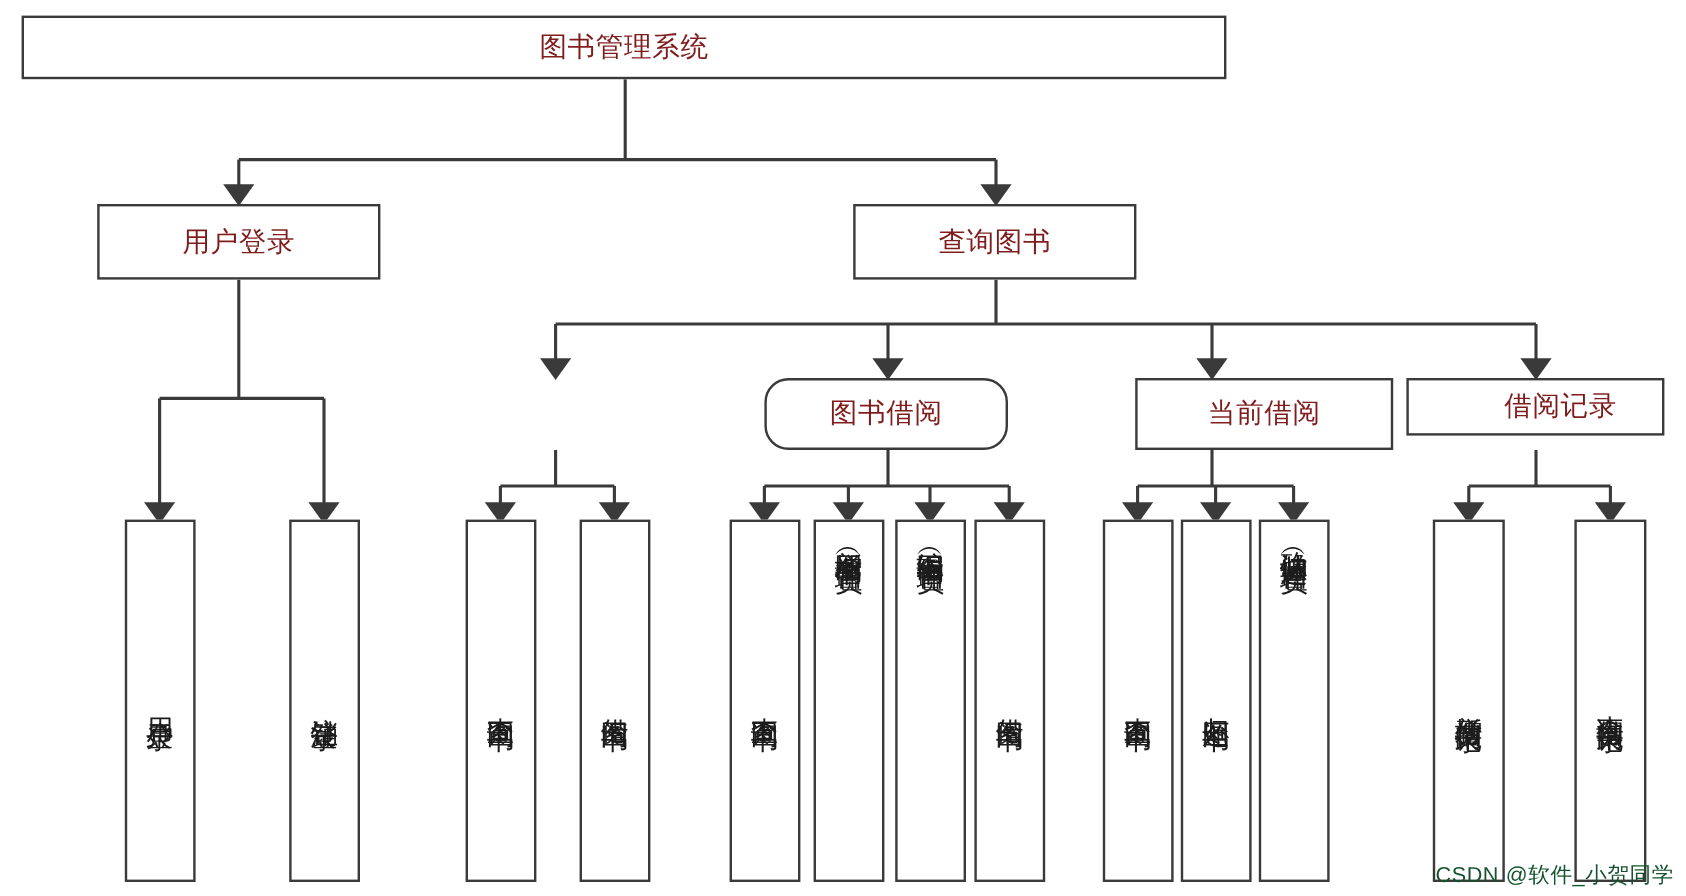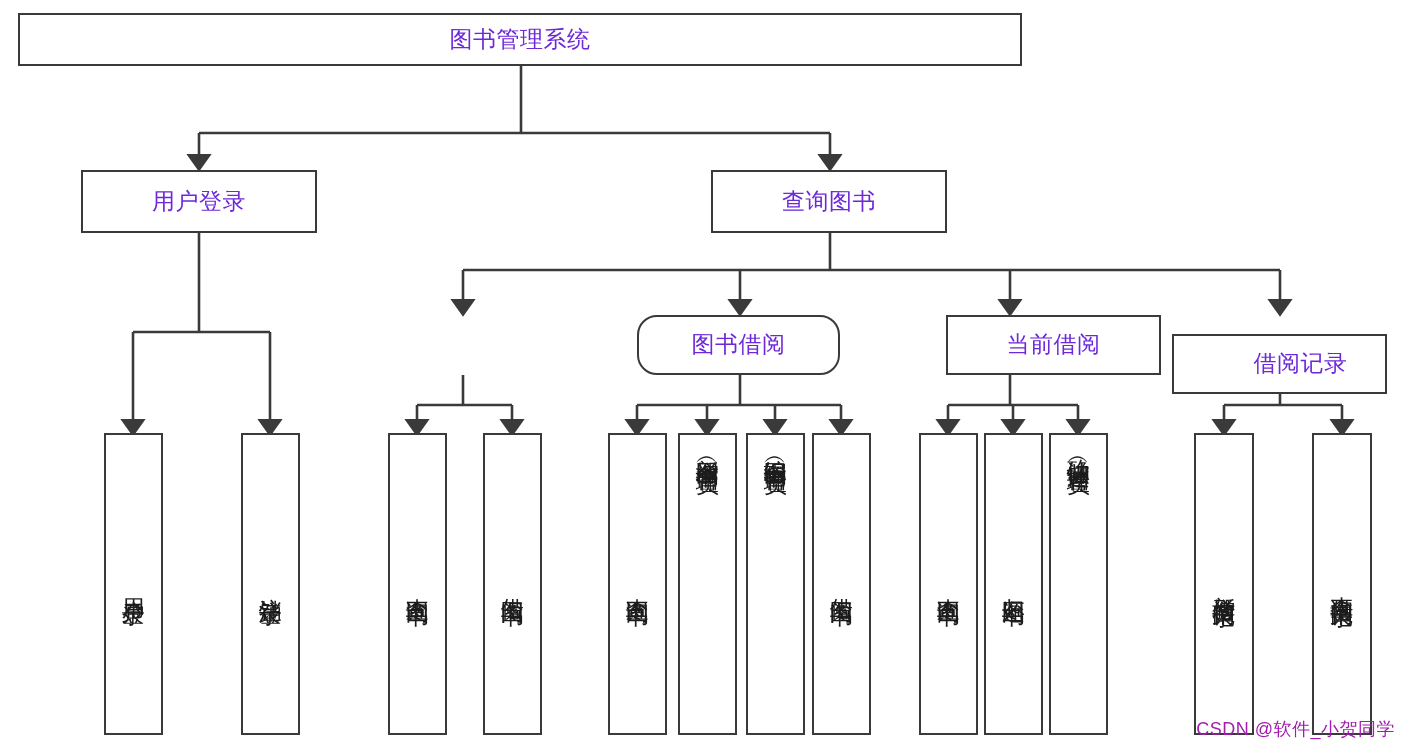--- a/index.html
+++ b/index.html
@@ -32,21 +32,21 @@
     display: flex;
     align-items: center;
     justify-content: center;
     overflow: hidden;
   }
   .node-box.root {
     border-width: 2px;
   }
   .node-label-h {
     font-size: 23px;
-    color: #6d28d9;
+    color: #7f1d1d;
     line-height: 1.1;
     white-space: nowrap;
     letter-spacing: 0.5px;
     font-family: Liberation Serif, serif;
   }
   .node-label-v {
     font-size: 23px;
     color: #1c1c1c;
     writing-mode: vertical-rl;
     text-orientation: upright;
@@ -61,21 +61,21 @@
   }
   .leaf-box.centered {
     align-items: center;
     padding-top: 0;
   }
   .watermark {
     position: absolute;
     right: 10px;
     bottom: 6px;
     font-size: 18px;
-    color: #a21caf;
+    color: #14532d;
     white-space: nowrap;
     letter-spacing: 0.5px;
     pointer-events: none;
   }
 </style>
 </head>
 <body>
 
 <div id="diagram-root">
 
@@ -144,21 +144,21 @@
 
 
   <div class="node-box" style="left:637px; top:315px; width:203px; height:60px;border-radius:20px;">
     <span class="node-label-h">图书借阅</span>
   </div>
 
   <div class="node-box" style="left:903px; top:315px; width:215px; height:60px;margin-left:43px;">
     <span class="node-label-h">当前借阅</span>
   </div>
 
-  <div class="node-box" style="left:1172px; top:334px; width:215px; height:60px;padding-left:42px;">
+  <div class="node-box" style="left:1172px; top:315px; width:215px; height:48px;padding-left:42px;">
     <span class="node-label-h">借阅记录</span>
   </div>
 
   <div class="node-box leaf-box centered" style="left:104px; top:433px; width:59px; height:302px;">
     <span class="node-label-v">用户登录</span>
   </div>
 
   <div class="node-box leaf-box centered" style="left:241px; top:433px; width:59px; height:302px;">
     <span class="node-label-v">注销登录</span>
   </div>

